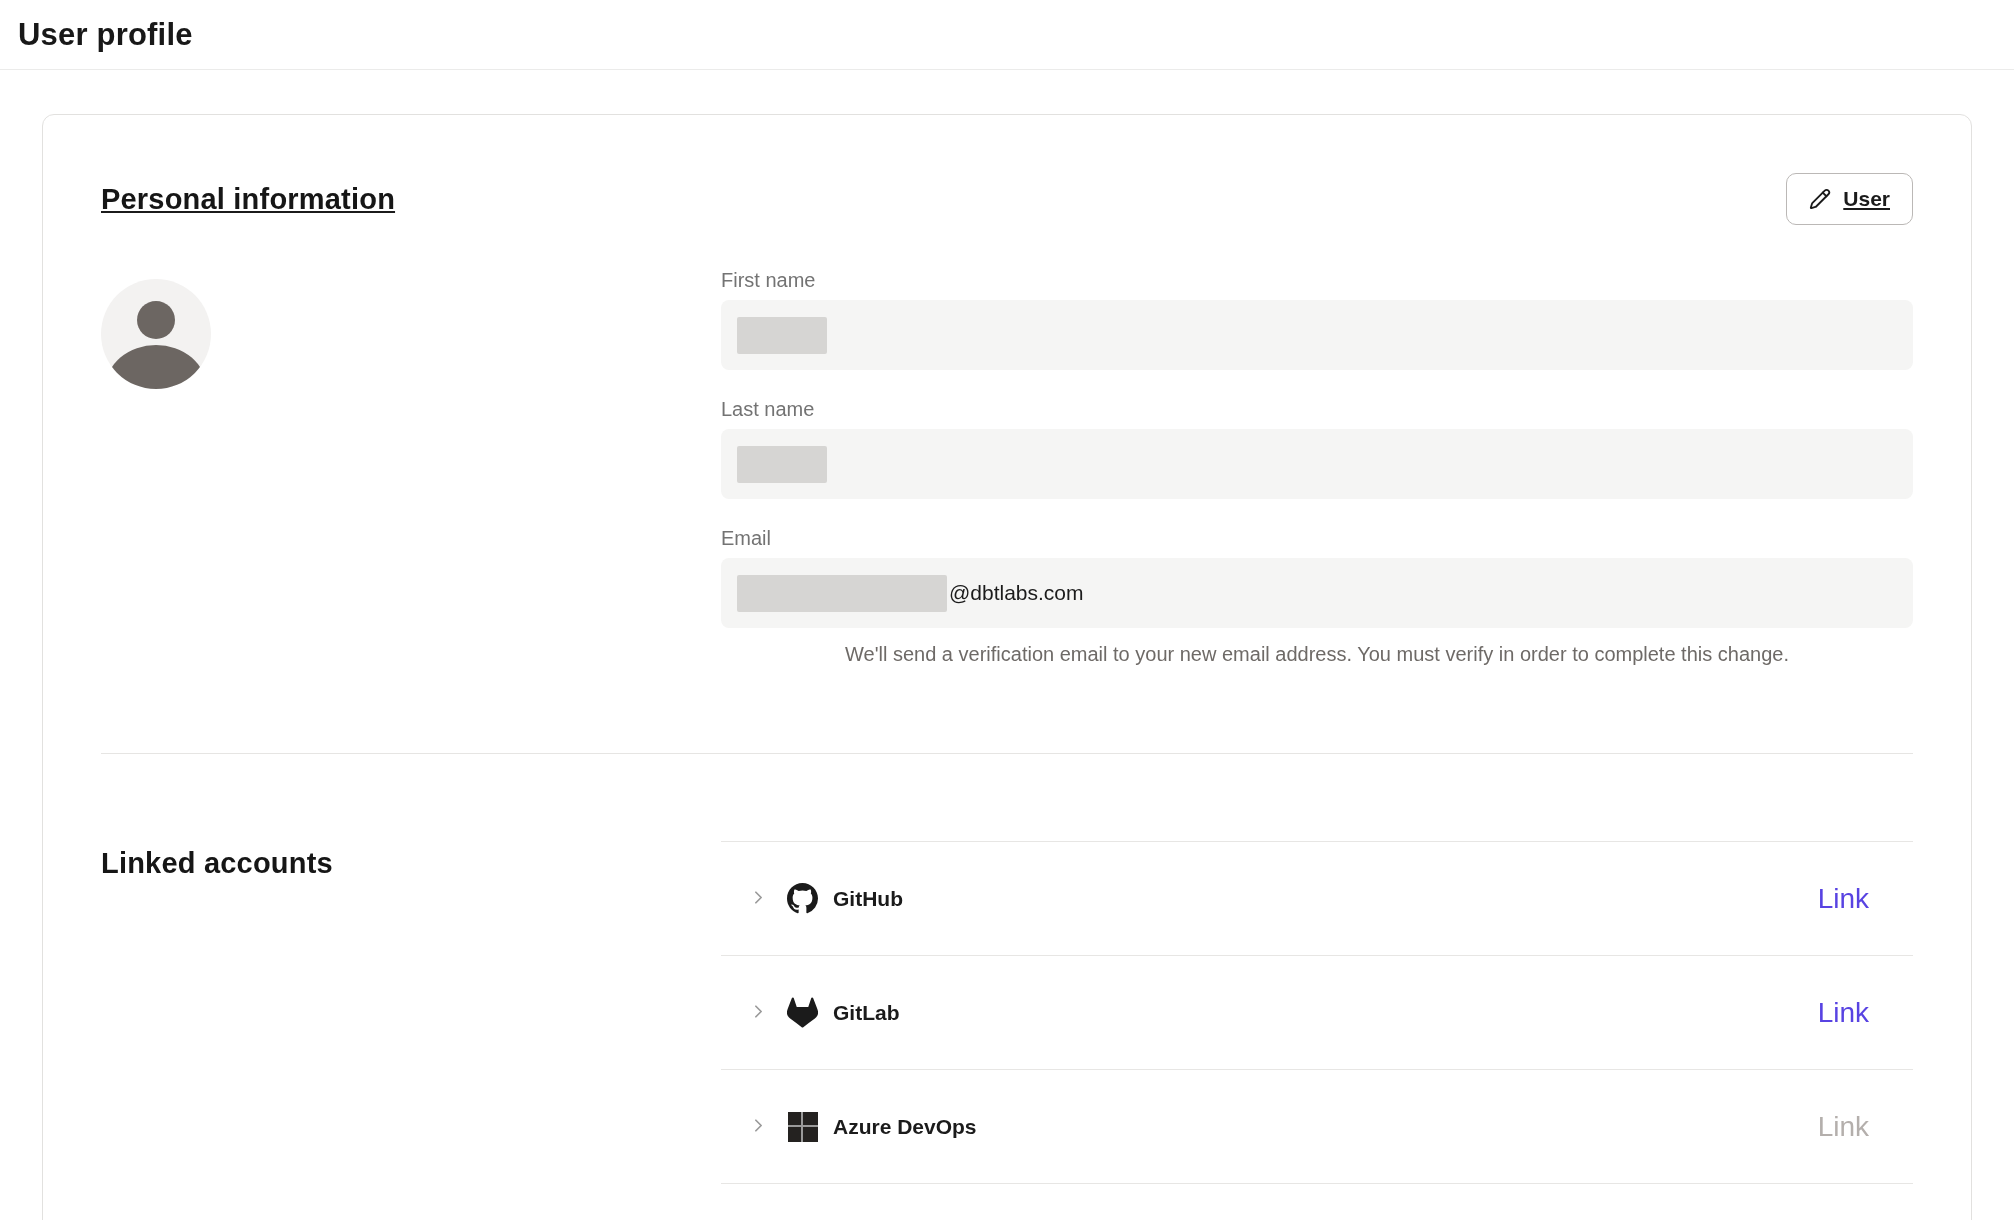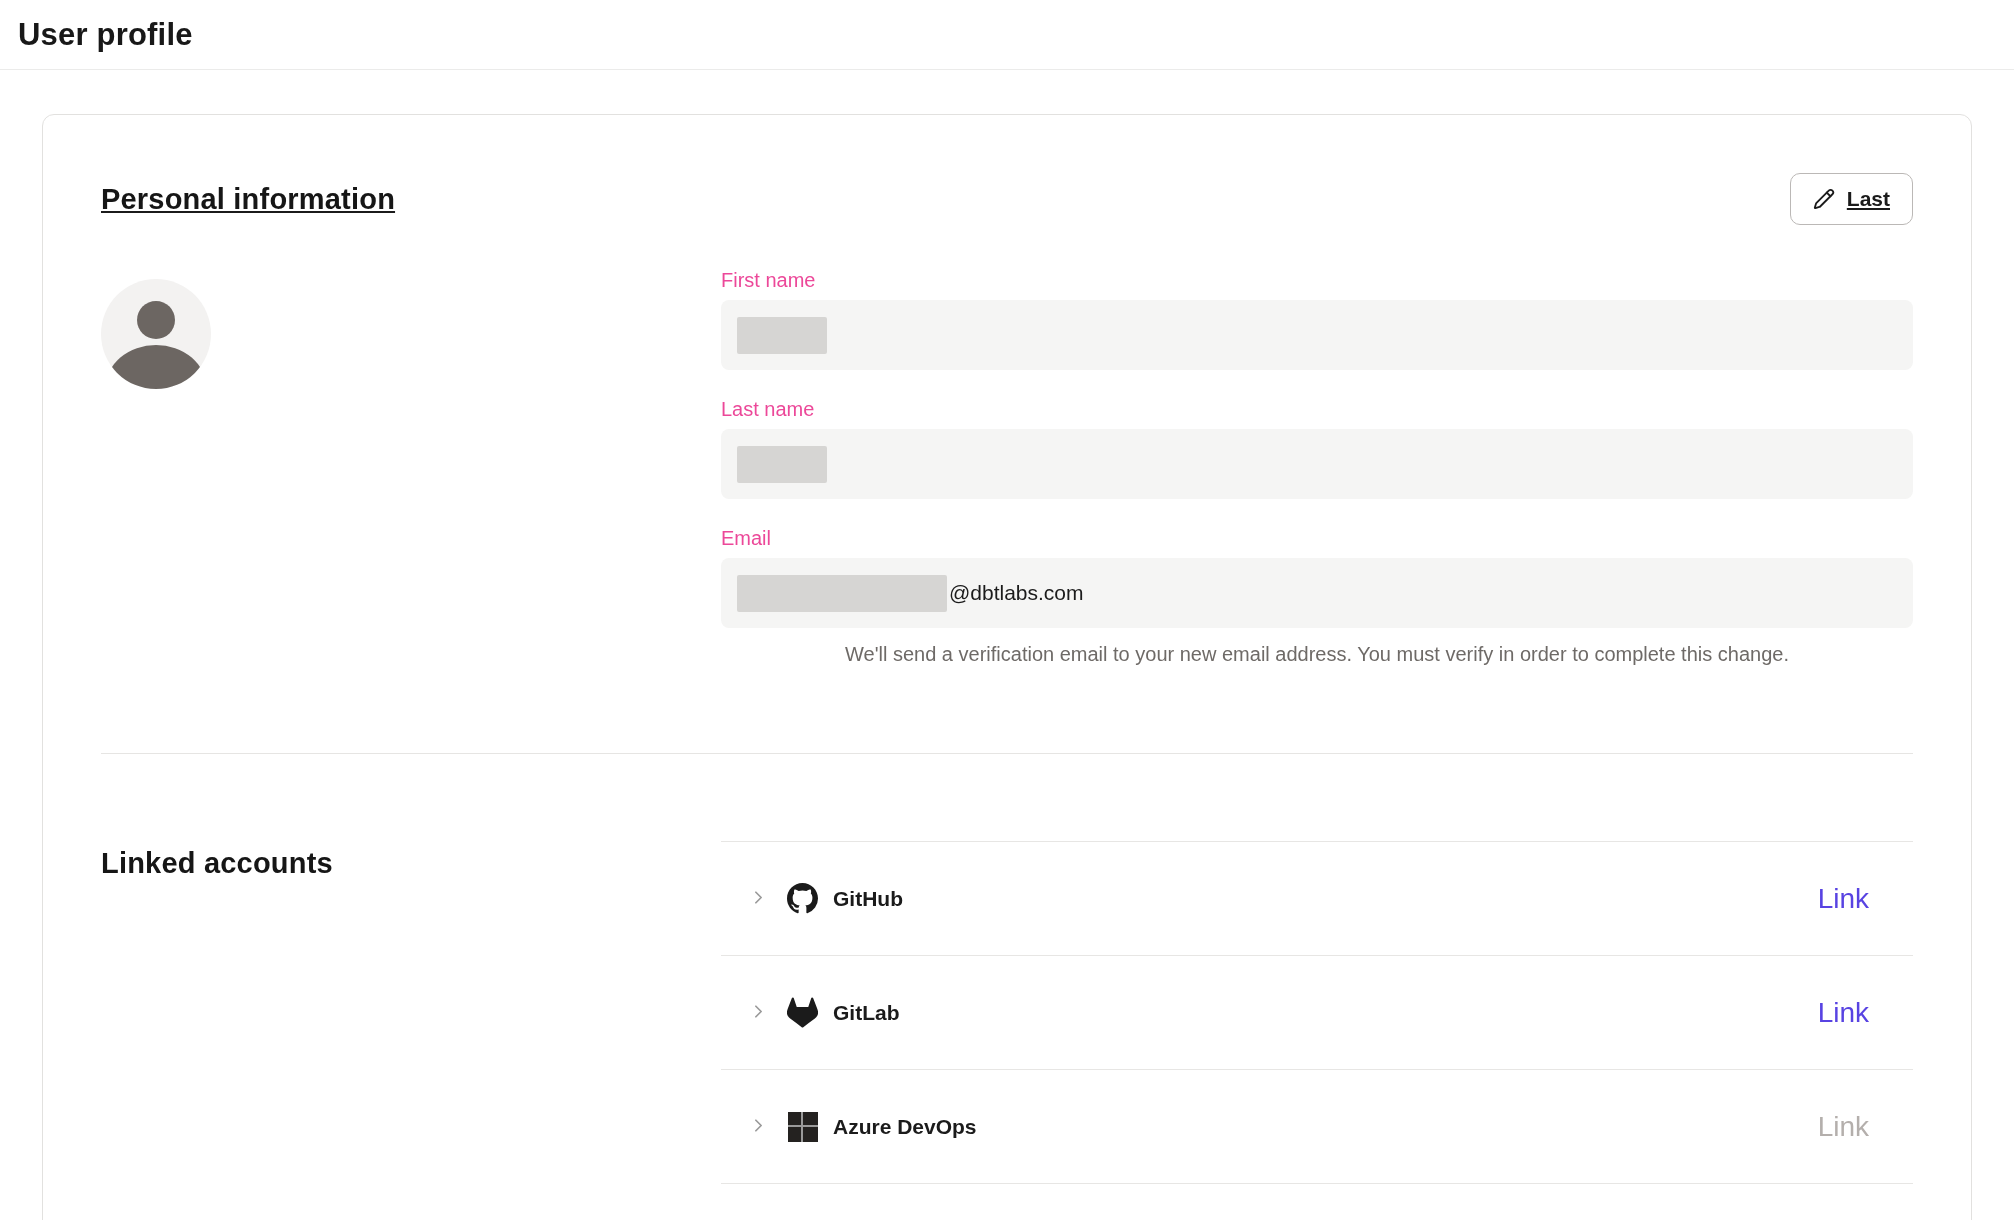--- a/index.html
+++ b/index.html
@@ -33,21 +33,21 @@
     font-family: inherit; font-size: 21px; font-weight: 600; color: #1b1b1b;
     cursor: pointer;
   }
   .edit-btn svg { display: block; }
 
   .personal-body { margin-top: 42px; }
   .avatar-wrap { padding-top: 12px; }
 
   .field-group { width: 100%; }
   .field-group + .field-group { margin-top: 26px; }
-  .field-label { display: block; font-size: 20px; font-weight: 500; color: #ec4899; line-height: 26px; margin-bottom: 7px; }
+  .field-label { display: block; font-size: 20px; font-weight: 500; color: #737373; line-height: 26px; margin-bottom: 7px; }
   .field-box {
     height: 70px; background: #f5f5f4; border-radius: 8px;
     display: flex; align-items: center; padding: 0 16px;
   }
   .redacted { height: 37px; background: #d6d5d3; border-radius: 2px; }
   .redacted.name { width: 90px; }
   .redacted.email { width: 210px; }
   .email-suffix { font-size: 21px; font-weight: 500; color: #1b1b1b; margin-left: 2px; }
   .helper-text { margin-top: 13px; font-size: 20px; color: #6e6a67; line-height: 26px; text-align: center; }
 
@@ -96,21 +96,21 @@
   <section>
     <div class="section-head">
       <h2 class="section-title">Personal information</h2>
       <button class="edit-btn">
         <span>
           <svg width="22" height="22" viewBox="0 0 24 24" fill="none" stroke="#1b1b1b" stroke-width="2" stroke-linecap="round" stroke-linejoin="round">
             <path d="M21.174 6.812a1 1 0 0 0-3.986-3.987L3.842 16.174a2 2 0 0 0-.5.83l-1.321 4.352a.5.5 0 0 0 .623.622l4.353-1.32a2 2 0 0 0 .83-.497z"></path>
             <path d="m15 5 4 4"></path>
           </svg>
         </span>
-        <span>Last</span>
+        <span>User</span>
       </button>
     </div>
 
     <div class="section-grid personal-body">
 
       <div class="avatar-wrap">
         <span>
           <svg width="110" height="110" viewBox="0 0 110 110">
             <defs>
                 <clipPath id="avclip">

